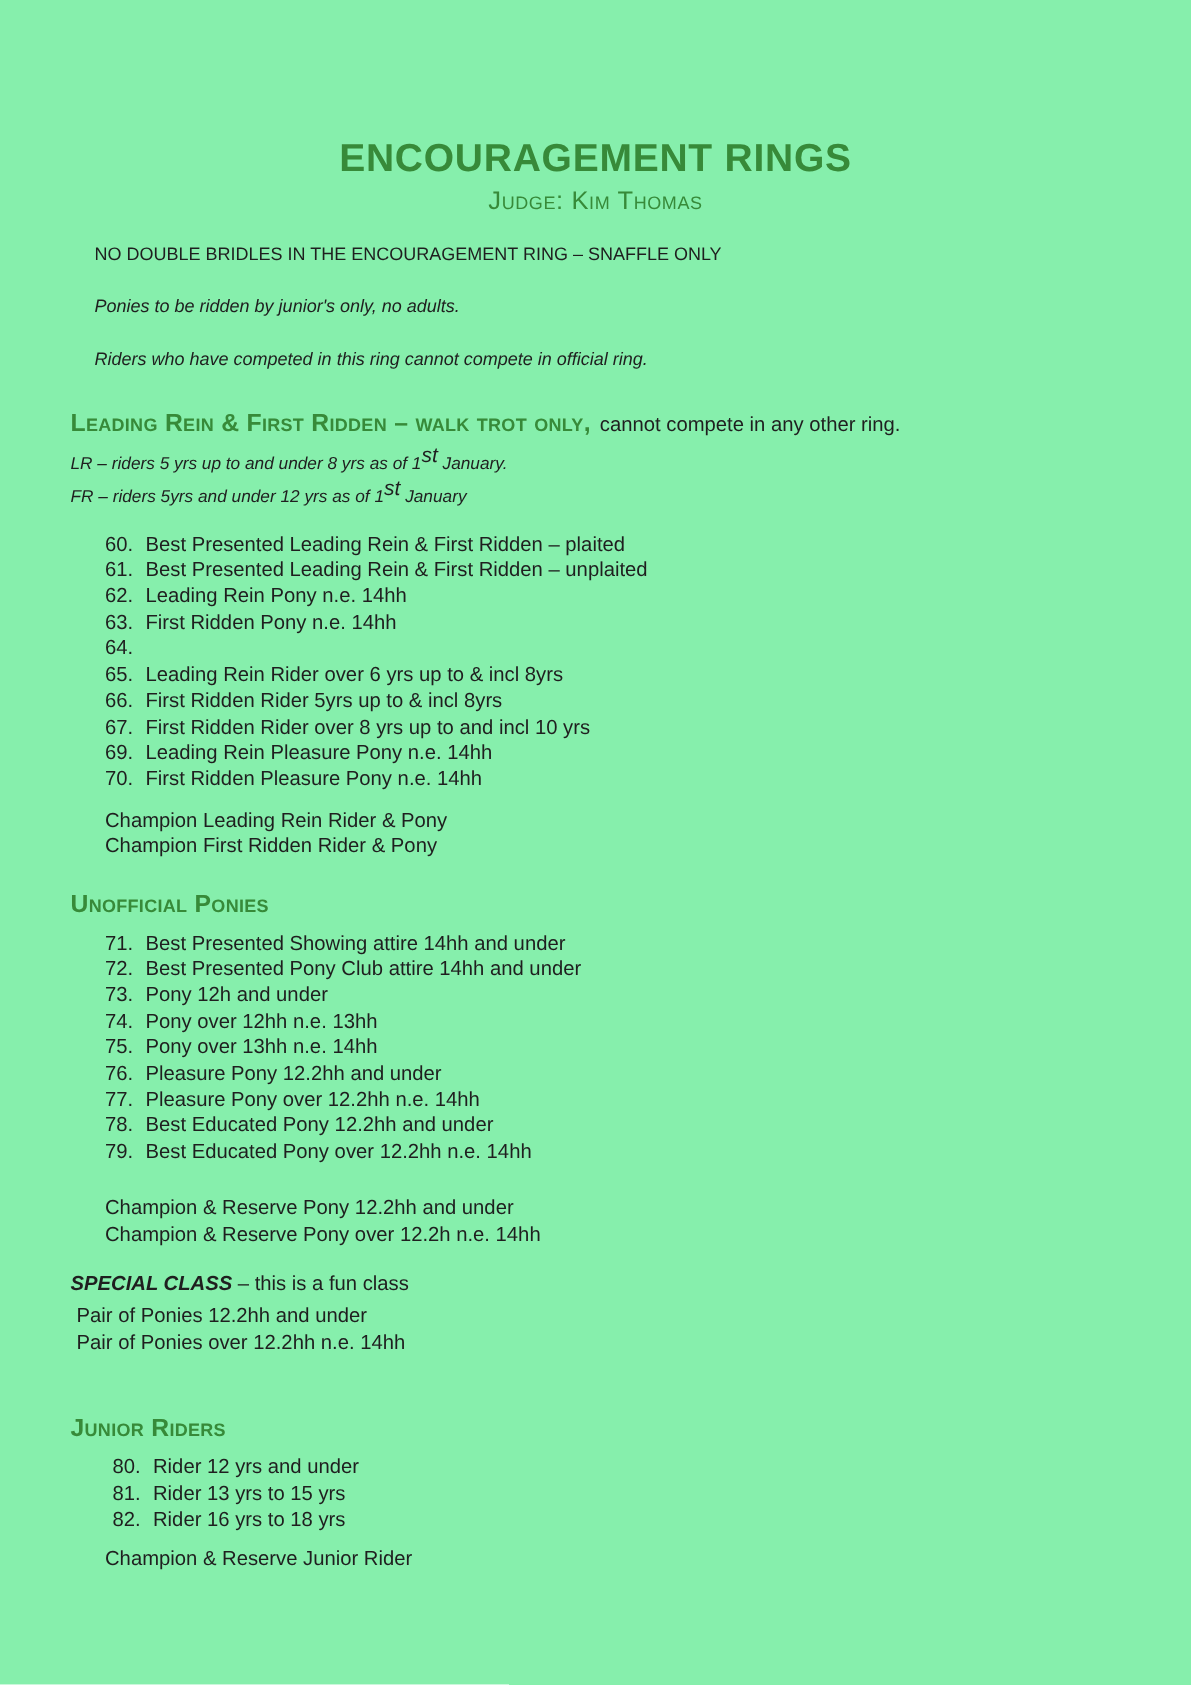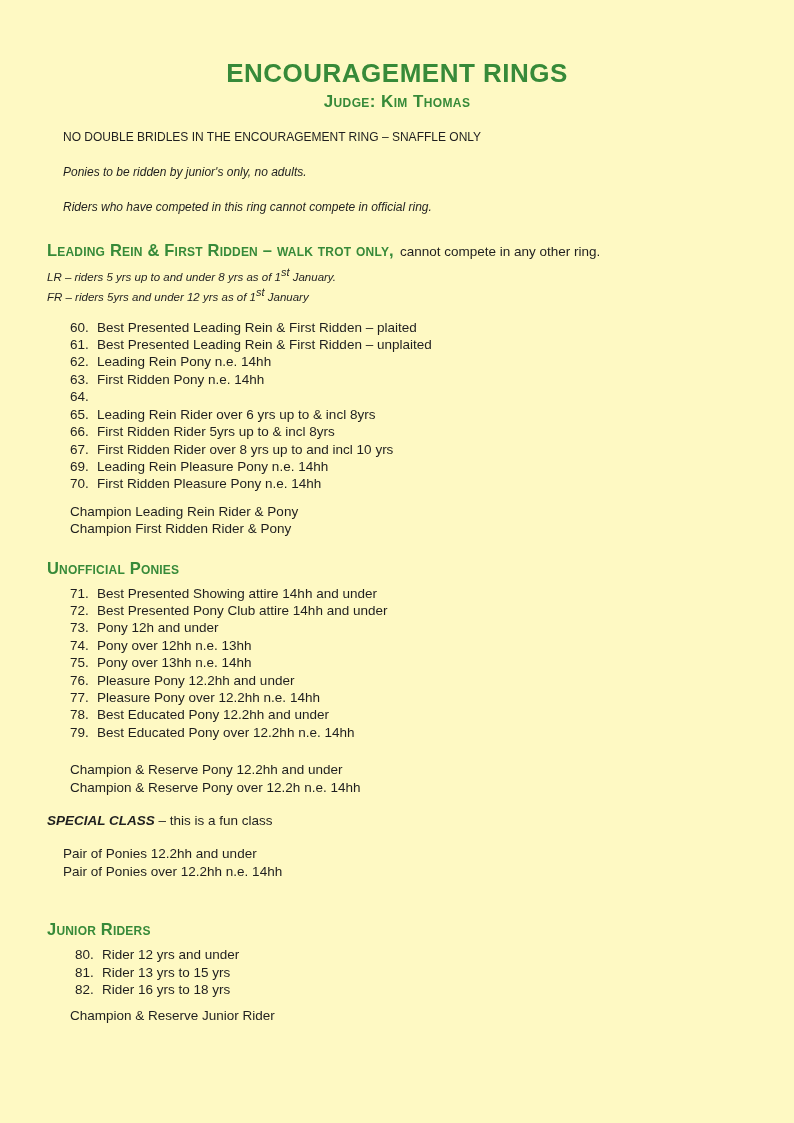--- a/index.html
+++ b/index.html
@@ -1,41 +1,41 @@
 <!DOCTYPE html>
 <html><head>
 <meta charset="utf-8">
 <style>
   html, body { margin: 0; padding: 0; background: #ffffff; }
   .page {
     position: relative;
     width: 794px;
     height: 1123px;
-    background: #fef9c3;
+    background: #86efac;
     box-sizing: border-box;
-    padding: 58px 47px 0 47px;
+    padding: 90px 47px 0 47px;
     font-family: "Liberation Sans", sans-serif;
     color: #1f1f1f;
     overflow: hidden;
   }
   
   .doc-title {
     text-align: center;
     color: #378a39;
     font-size: 26px;
     font-weight: bold;
     letter-spacing: 0.5px;
     line-height: 30px;
     margin: 0;
   }
   .judge-line {
     text-align: center;
     color: #378a39;
     font-size: 17px;
-    font-weight: bold;
+    font-weight: normal;
     font-variant: small-caps;
     letter-spacing: 0.4px;
     margin-top: 4px;
   }
   .notices { margin-top: 16px; }
   .notice-line {
     text-align: left;
     font-size: 12px;
     line-height: 19px;
     margin: 16px;
@@ -62,32 +62,32 @@
     margin-left: 6px;
     text-align: center;
   }
   .subnotes { margin-top: 4px; }
   .subnote {
     margin: 0;
     font-style: italic;
     font-size: 11.5px;
     line-height: 15.5px;
   }
-  .subnote sup { font-size: 11px; text-align: center; }
+  .subnote sup { font-size: 14px; text-align: center; }
   .class-list { margin-top: 13px; margin-left: 23px; }
   .class-row { display: flex; line-height: 17.4px; font-size: 13.5px; }
   .class-num { width: 27px; flex: 0 0 27px; }
   .champion-block { margin-top: 10px; margin-left: 23px; }
   .champion-block.wide-gap { margin-top: 20px; }
   .champion-line { margin: 0; font-size: 13.5px; line-height: 17.4px; }
   
   .special-block { margin-top: 16px; }
   .special-heading-line { margin: 0; font-size: 13.5px; line-height: 17.4px; }
   .special-heading-text { font-weight: bold; font-style: italic; }
-  .special-lines { margin: 16px; }
+  .special-lines { margin: 4px; }
   .special-line { margin: 0; font-size: 13.5px; line-height: 17.4px; }
   
   .section-unofficial .section-heading { margin-top: 21px; }
   .section-unofficial .class-list { margin-top: 7px; }
   .section-junior .section-heading { margin-top: 40px; }
   .section-junior .class-list { margin-top: 7px; margin-left: 28px; }
   .section-junior .champion-block { margin-top: 9px; }
 </style>
 </head>
 <body>

